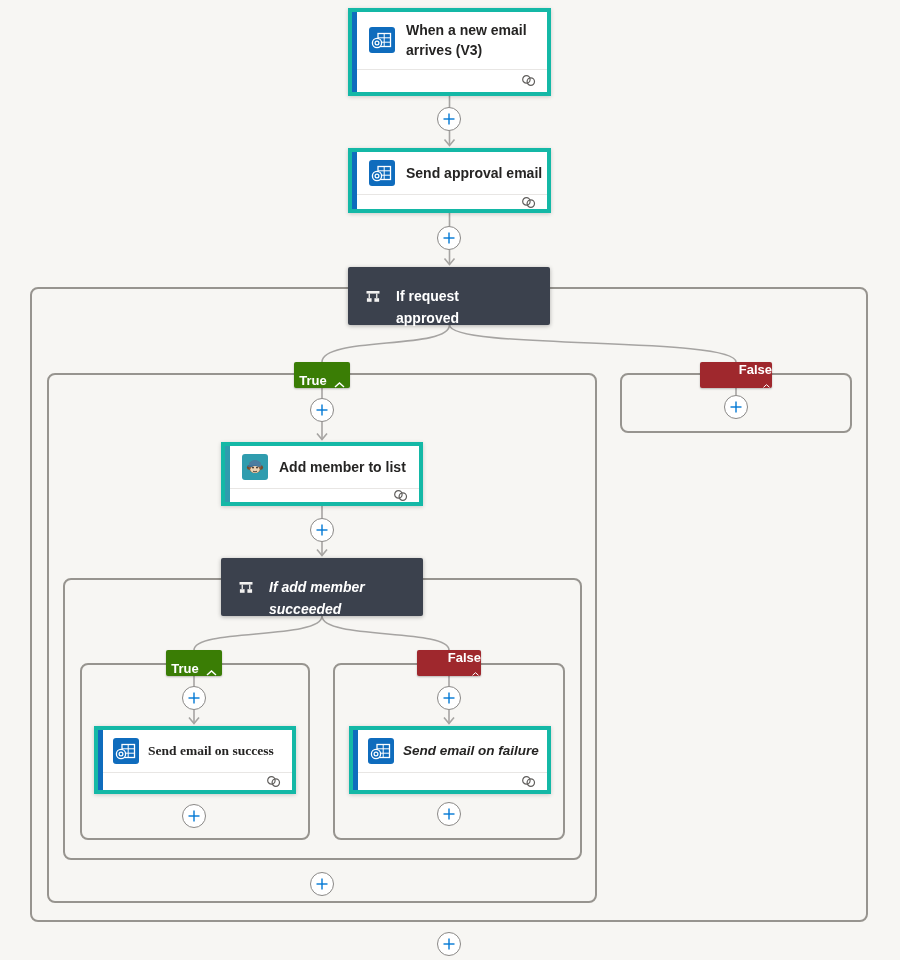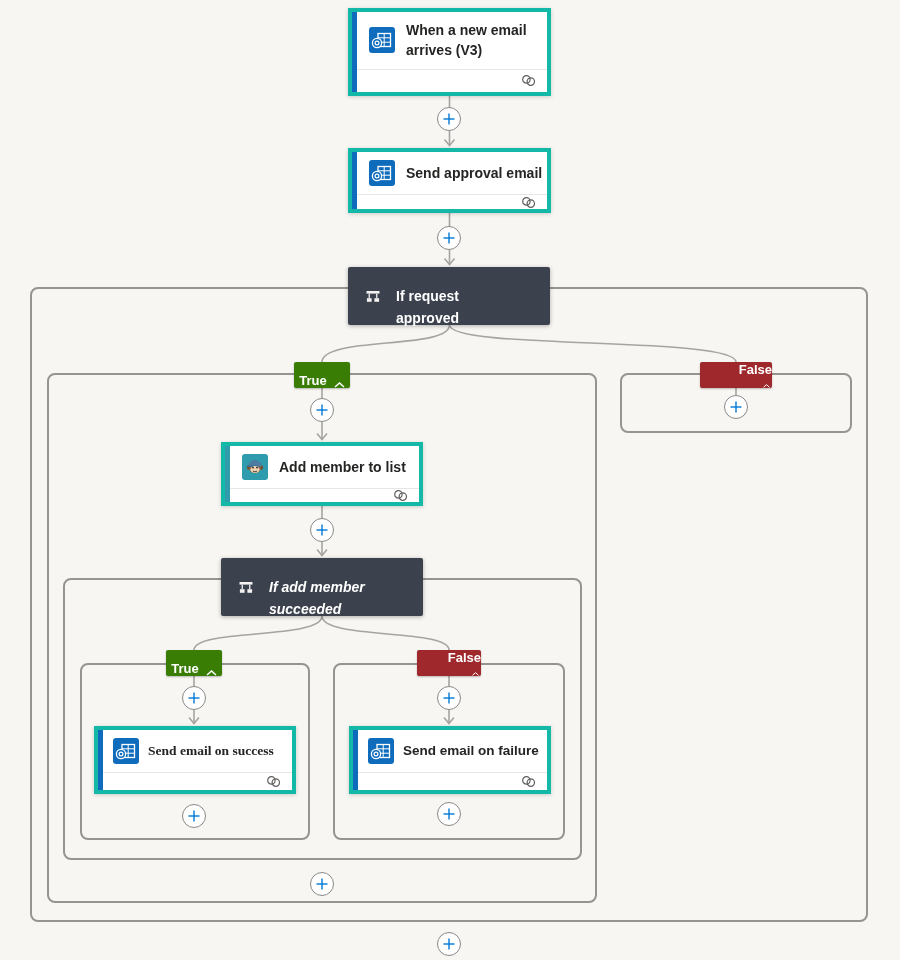--- a/index.html
+++ b/index.html
@@ -265,21 +265,21 @@
       </svg>
   </div>
 
   <button class="plus-btn" style="left:437px; top:686px;">
     <svg width="12" height="12" viewBox="0 0 12 12">
         <line x1="6" y1="0.5" x2="6" y2="11.5" stroke="#0078d4" stroke-width="1.4"></line>
         <line x1="0.5" y1="6" x2="11.5" y2="6" stroke="#0078d4" stroke-width="1.4"></line>
       </svg>
   </button>
 
-  <div class="action-card" style="left:349px; top:726px; width:202px; height:68px;">
+  <div class="action-card" style="left:349px; top:726px; width:202px; height:68px;font-style:italic;">
     <span class="accent" style="background:#0f6cbd;"></span>
     <div class="card-main" style="gap:9px; padding-left:15px;">
       <svg class="app-icon" viewBox="0 0 26 26">
         <rect width="26" height="26" rx="3" fill="#0f6cbd"></rect>
         <rect x="9" y="6.5" width="12.5" height="13" fill="none" stroke="#fff" stroke-width="1.3"></rect>
         <line x1="9" y1="10.8" x2="21.5" y2="10.8" stroke="#fff" stroke-width="1"></line>
         <line x1="9" y1="15.2" x2="21.5" y2="15.2" stroke="#fff" stroke-width="1"></line>
         <line x1="15.2" y1="6.5" x2="15.2" y2="19.5" stroke="#fff" stroke-width="1"></line>
         <circle cx="8" cy="16" r="4.6" fill="#0f6cbd" stroke="#fff" stroke-width="1.3"></circle>
         <circle cx="8" cy="16" r="1.9" fill="none" stroke="#fff" stroke-width="1.2"></circle>

